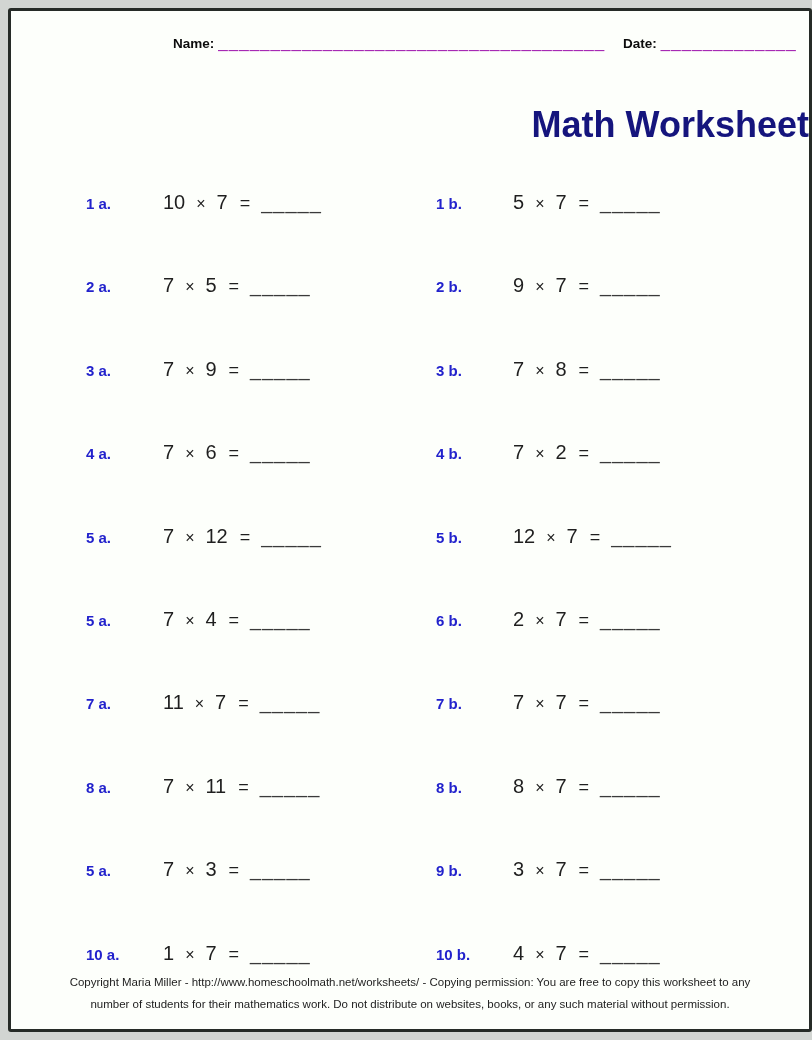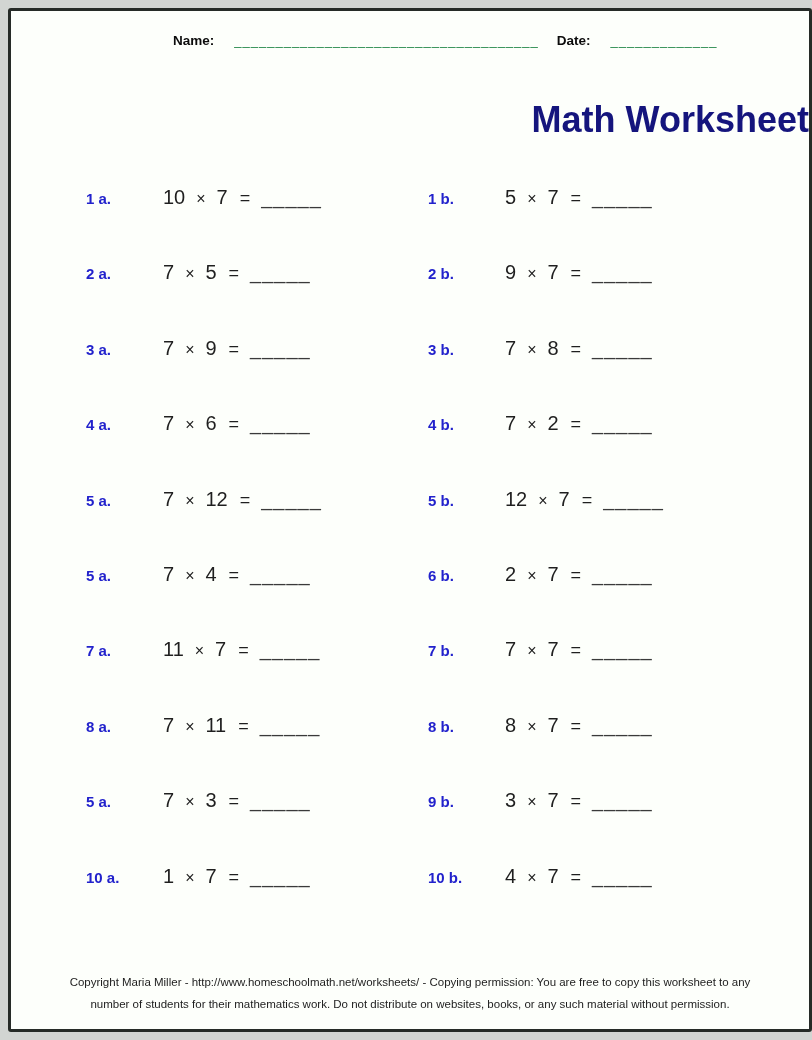--- a/index.html
+++ b/index.html
@@ -29,42 +29,43 @@
     display: flex;
     align-items: baseline;
     white-space: nowrap;
   }
   .field-label {
     font-size: 13.5px;
     font-weight: bold;
     color: #0c0c0c;
   }
   .blank-line {
-    font-size: 13px;
-    color: #15803d;
+    font-size: 17px;
+    color: #a21caf;
     letter-spacing: 1px;
-    margin-left: 20px;
+    margin-left: 4px;
   }
   .date-label { margin-left: 18px; text-align: center; }
   
   .title {
     margin-top: 50px;
     text-align: right;
     font-size: 36px;
     font-weight: bold;
     color: #15157d;
     letter-spacing: 0px;
     line-height: 44px;
   }
   
   .problems {
     margin: 17px 4px 0 75px;
     display: grid;
     grid-template-columns: 342px 1fr;
     grid-auto-rows: 75.4px;
+    gap: 8px;
   }
   .cell {
     display: flex;
     align-items: baseline;
     padding-top: 27px;
     white-space: nowrap;
   }
   .plabel {
     width: 77px;
     font-size: 15px;

